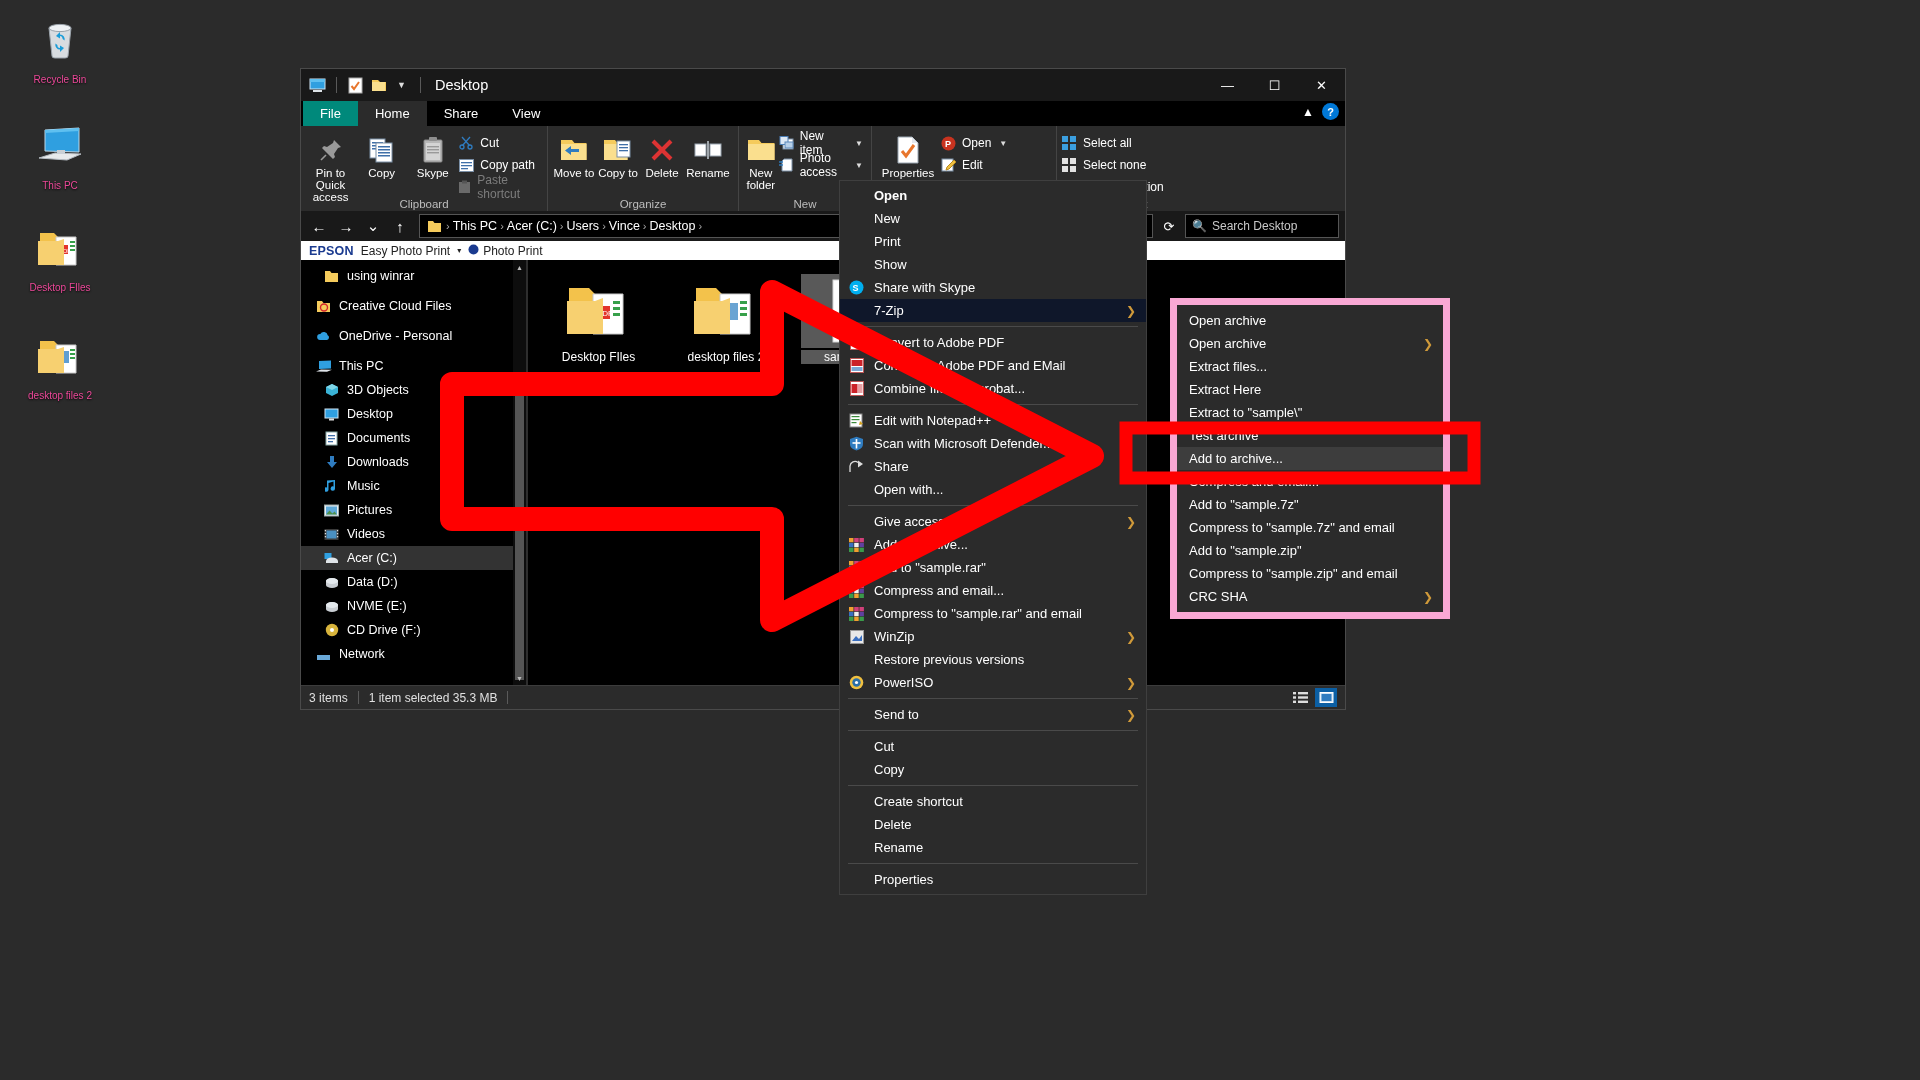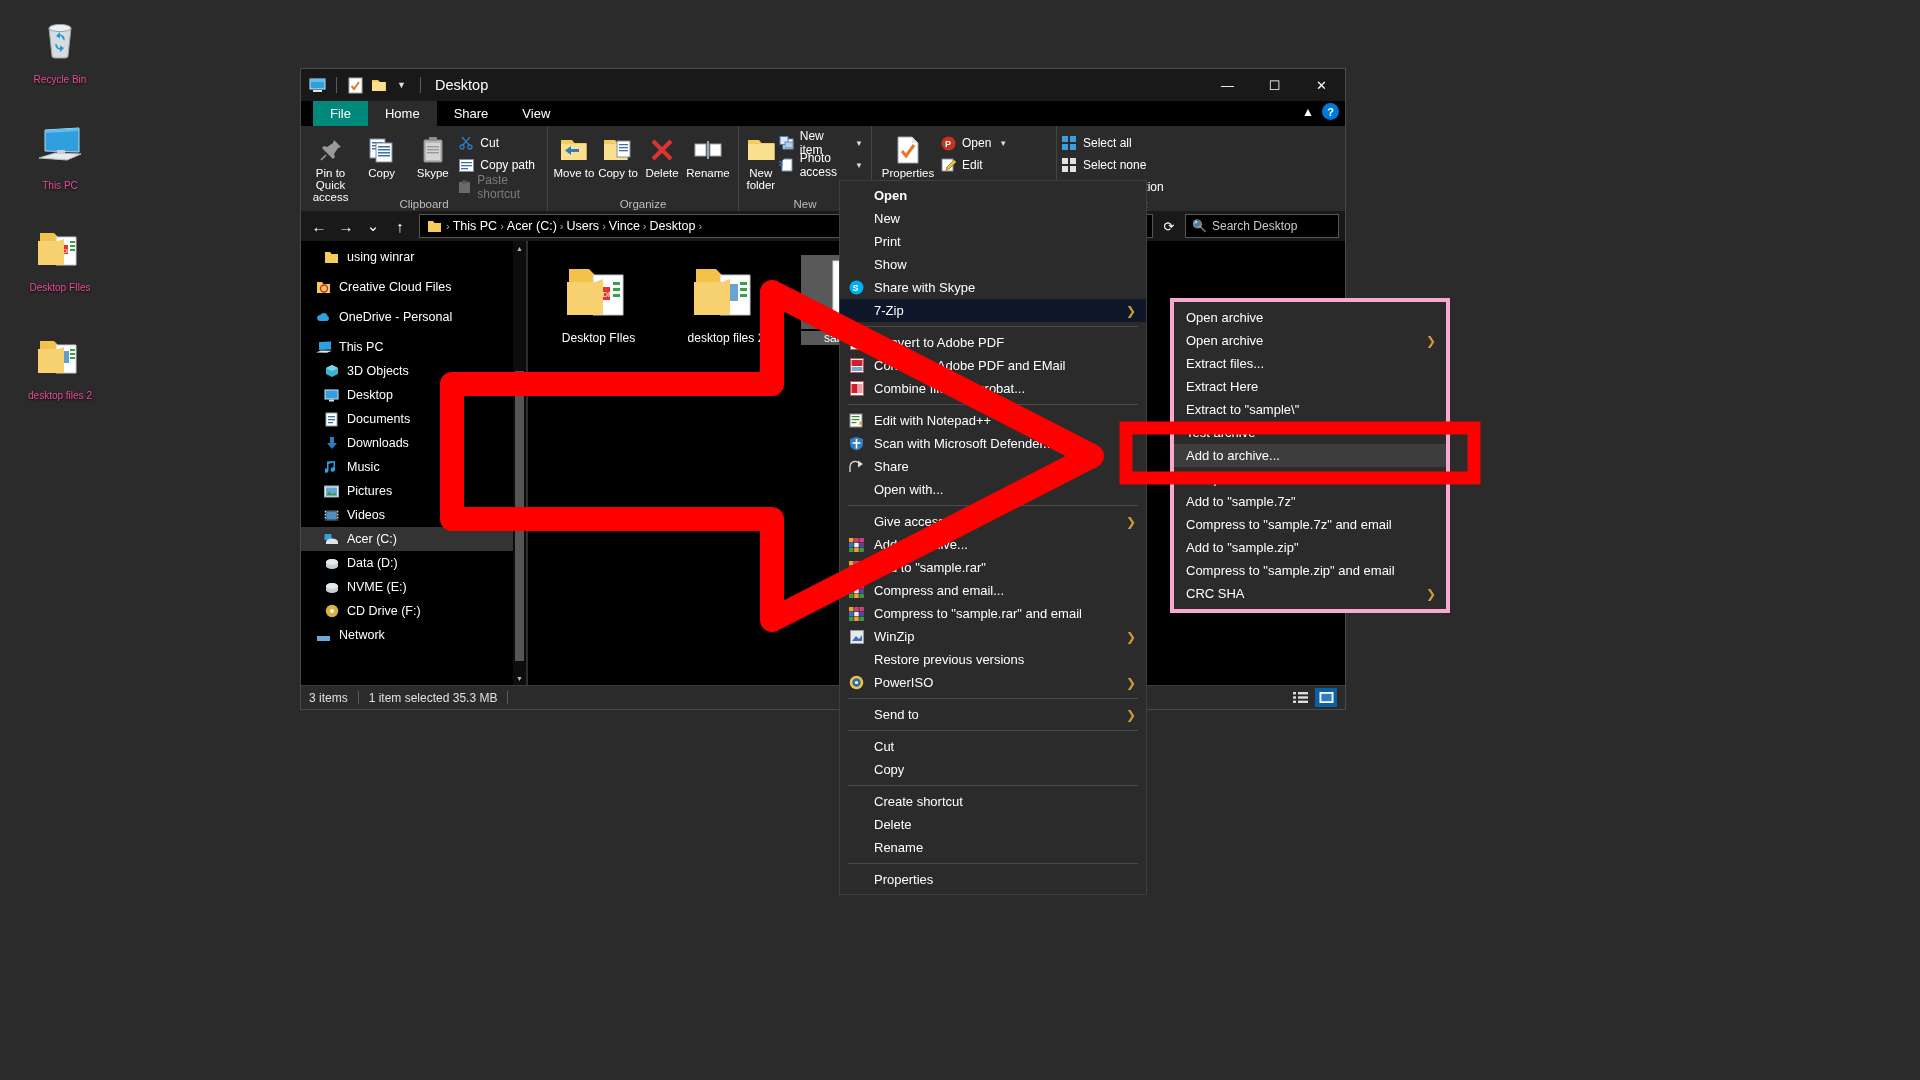--- a/index.html
+++ b/index.html
@@ -28,21 +28,21 @@
   .titlebar { height:32px; background:#191919; display:flex; align-items:center; padding-left:8px; position:relative; }
   .qat { display:flex; align-items:center; gap:6px; }
   .qat .sep { width:1px; height:16px; background:#5a5a5a; margin:0 4px; }
   .qat-ico { width:17px; height:17px; display:inline-flex; align-items:center; justify-content:center; }
   .win-title { font-size:14.5px; color:#fff; margin-left:10px; }
   .winbtns { position:absolute; right:0; top:0; display:flex; }
   .winbtn { width:47px; height:32px; display:flex; align-items:center; justify-content:center;
             font-size:13px; color:#fff; }
 
   
-  .tabsrow { height:25px; background:#000; display:flex; align-items:flex-end; padding-left:12px; position:relative; }
+  .tabsrow { height:25px; background:#000; display:flex; align-items:flex-end; padding-left:2px; position:relative; }
   .tab { height:25px; padding:0 17px; display:flex; align-items:center; font-size:13px; color:#fff; }
   .tab.file { background:#00897b; }
   .tab.active { background:#2b2b2b; }
   .ribbon-right { position:absolute; right:6px; top:2px; display:flex; align-items:center; gap:8px; }
   .rb-ico { font-size:12px; color:#fff; }
   .help-ico { width:17px; height:17px; border-radius:50%; background:#0078d7; color:#fff;
               font-size:11px; display:flex; align-items:center; justify-content:center; font-weight:bold; }
 
   
   .ribbon { height:85px; background:#2b2b2b; display:flex; position:relative; }
@@ -112,21 +112,21 @@
   .ctxitem.bold { font-weight:bold; }
   .ctxitem.hl { background:#0f172a; }
   .ctxitem .ci { width:17px; height:17px; display:flex; align-items:center; justify-content:center; flex:0 0 17px; }
   .ctxitem .cl { flex:1; }
   .ctxitem .arw { color:#d09a3a; font-size:12px; }
   .ctxsep { height:1px; background:#4a4a4a; margin:4px 8px; }
 
   
   .submenu {
     position:absolute; left:1170px; top:298px; width:280px;
-    background:#2b2b2b; border:4px solid #f9a8d4; padding:4px 0;
+    background:#2b2b2b; border:7px solid #f9a8d4; padding:4px 0;
     font-size:13px; z-index:45;
   }
   .subitem { height:23px; display:flex; align-items:center; padding:0 10px 0 12px; color:#fff; white-space:nowrap; }
   .subitem.hl { background:#3d3d3d; }
   .subitem .sl { flex:1; }
   .subitem .arw { color:#d09a3a; font-size:12px; }
 
   
   .annot { position:absolute; left:0; top:0; width:1920px; height:1080px; pointer-events:none; z-index:60; }
 </style>
@@ -504,20 +504,33 @@
       <span class="crumb">Desktop</span>
       <span class="crumbsep">›</span>
     </div>
     <div class="refresh">⟳</div>
     <div class="searchbox">
       <span>🔍</span>
       <span>Search Desktop</span>
     </div>
   </div>
 
+  <div class="epsonbar">
+    <span class="epson-logo">EPSON</span>
+    <span>Easy Photo Print</span>
+    <span class="epson-cv">▾</span>
+    <span style="display:flex;align-items:center;gap:4px;">
+      <span>
+        <svg width="11" height="11" viewBox="0 0 11 11">
+            <circle cx="5.5" cy="5.5" r="5" fill="#1a3a8f"></circle>
+          </svg>
+      </span>
+      <span>Photo Print</span>
+    </span>
+  </div>
 
   <div class="body">
     <div class="navpane">
       <div class="navitem l2">
         <span class="nic">
             <svg width="15" height="13" viewBox="0 0 15 13">
               <path d="M1 1 h5 l1.5 2 h6.5 v9 h-13 z" fill="#f5cb5c"></path>
             </svg>
           </span>
         <span>using winrar</span>

